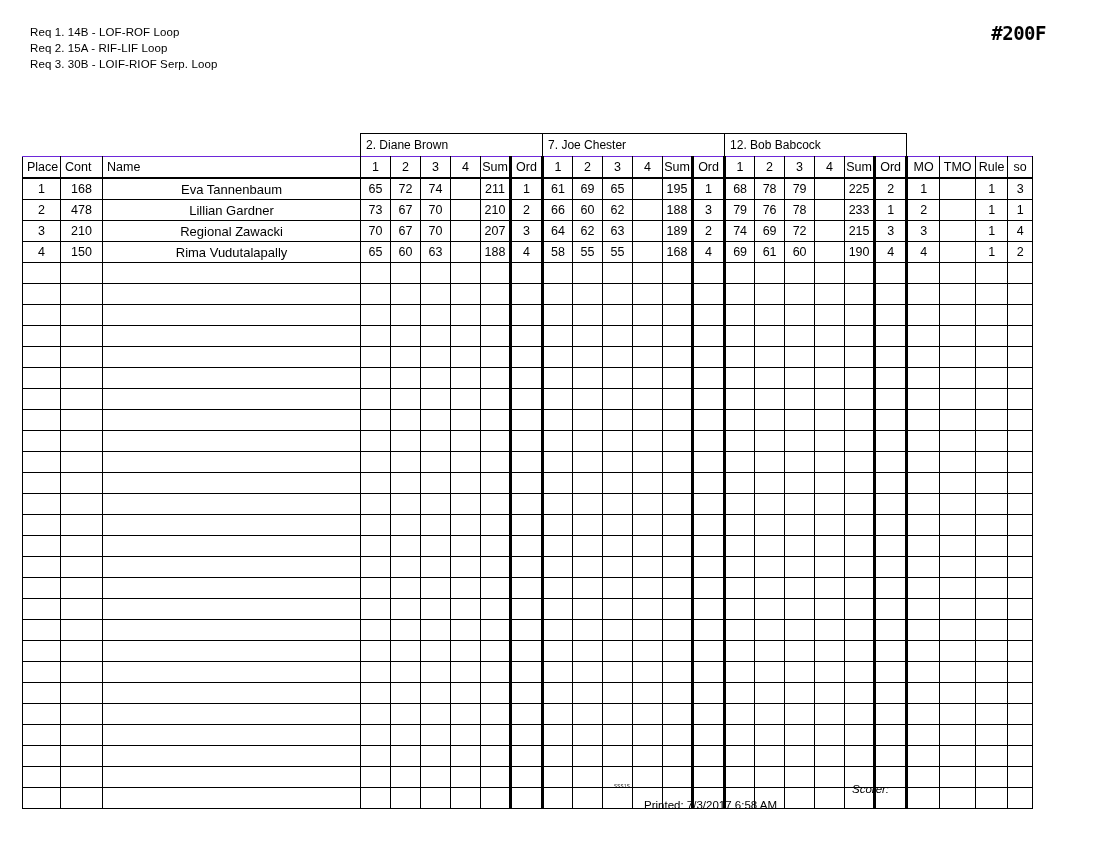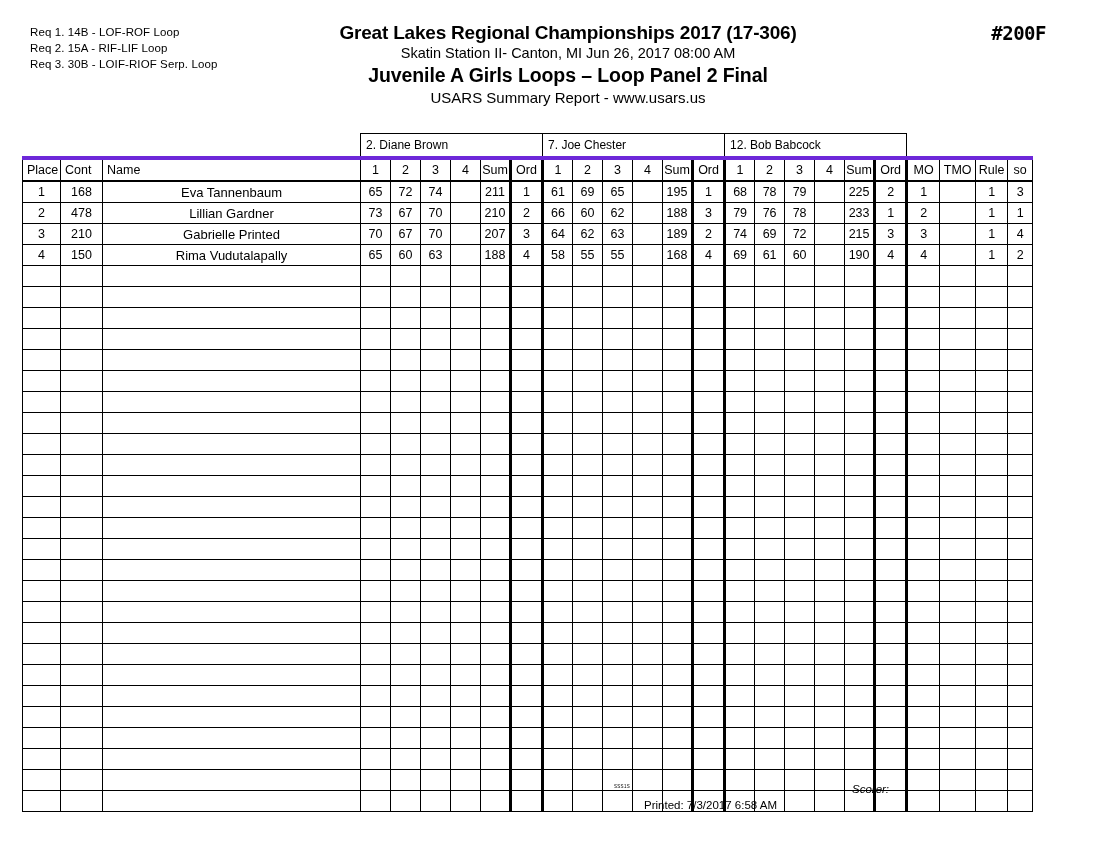--- a/index.html
+++ b/index.html
@@ -113,21 +113,21 @@
     font-size: 12px;
   }
   tr.judge-row td.spacer {
     border: none;
   }
 
   
   tr.head-row td {
     font-size: 12.5px;
     height: 20px;
-    border-top: 4px solid #6d28d9;
+    border-top: 1px solid #6d28d9;
     border-bottom: 2px solid #000;
   }
   tr.head-row td.h-left {
     text-align: left;
     padding-left: 4px;
   }
 
   
   .sep-left  { border-left: 3px solid #000 !important; }
   .sep-right { border-right: 3px solid #000 !important; }
@@ -184,26 +184,20 @@
 <body>
 
 <div id="header-area">
 
   <div id="req-list">
     <span class="req-line">Req  1.  14B - LOF-ROF Loop</span>
     <span class="req-line">Req  2.  15A - RIF-LIF Loop</span>
     <span class="req-line">Req  3.  30B - LOIF-RIOF Serp. Loop</span>
   </div>
 
-  <div id="title-block">
-    <div id="meet-title">Great Lakes Regional Championships 2017 (17-306)</div>
-    <div id="venue-line">Skatin Station II- Canton, MI  Jun 26, 2017  08:00 AM</div>
-    <div id="event-title">Juvenile A Girls Loops – Loop Panel 2 Final</div>
-    <div id="report-line">USARS Summary Report - www.usars.us</div>
-  </div>
 
   <div id="event-code">#200F</div>
 </div>
 
 <div id="sheet">
   <table class="grid">
     <colgroup>
       <col style="width:38px">
         <col style="width:42px">
         <col style="width:258px">
@@ -316,21 +310,21 @@
           <td class="c-sum">233</td>
           <td class="c-ord sep-left sep-right">1</td>
           <td class="c-mo">2</td>
           <td class="c-tmo"></td>
           <td class="c-rule">1</td>
           <td class="c-so">1</td>
         </tr>
         <tr class="data-row">
           <td class="c-place">3</td>
           <td class="c-cont">210</td>
-          <td class="c-name">Gabrielle Printed</td>
+          <td class="c-name">Regional Zawacki</td>
           <td class="c-score">70</td>
           <td class="c-score">67</td>
           <td class="c-score">70</td>
           <td class="c-score"></td>
           <td class="c-sum">207</td>
           <td class="c-ord sep-left sep-right">3</td>
           <td class="c-score">64</td>
           <td class="c-score">62</td>
           <td class="c-score">63</td>
           <td class="c-score"></td>

